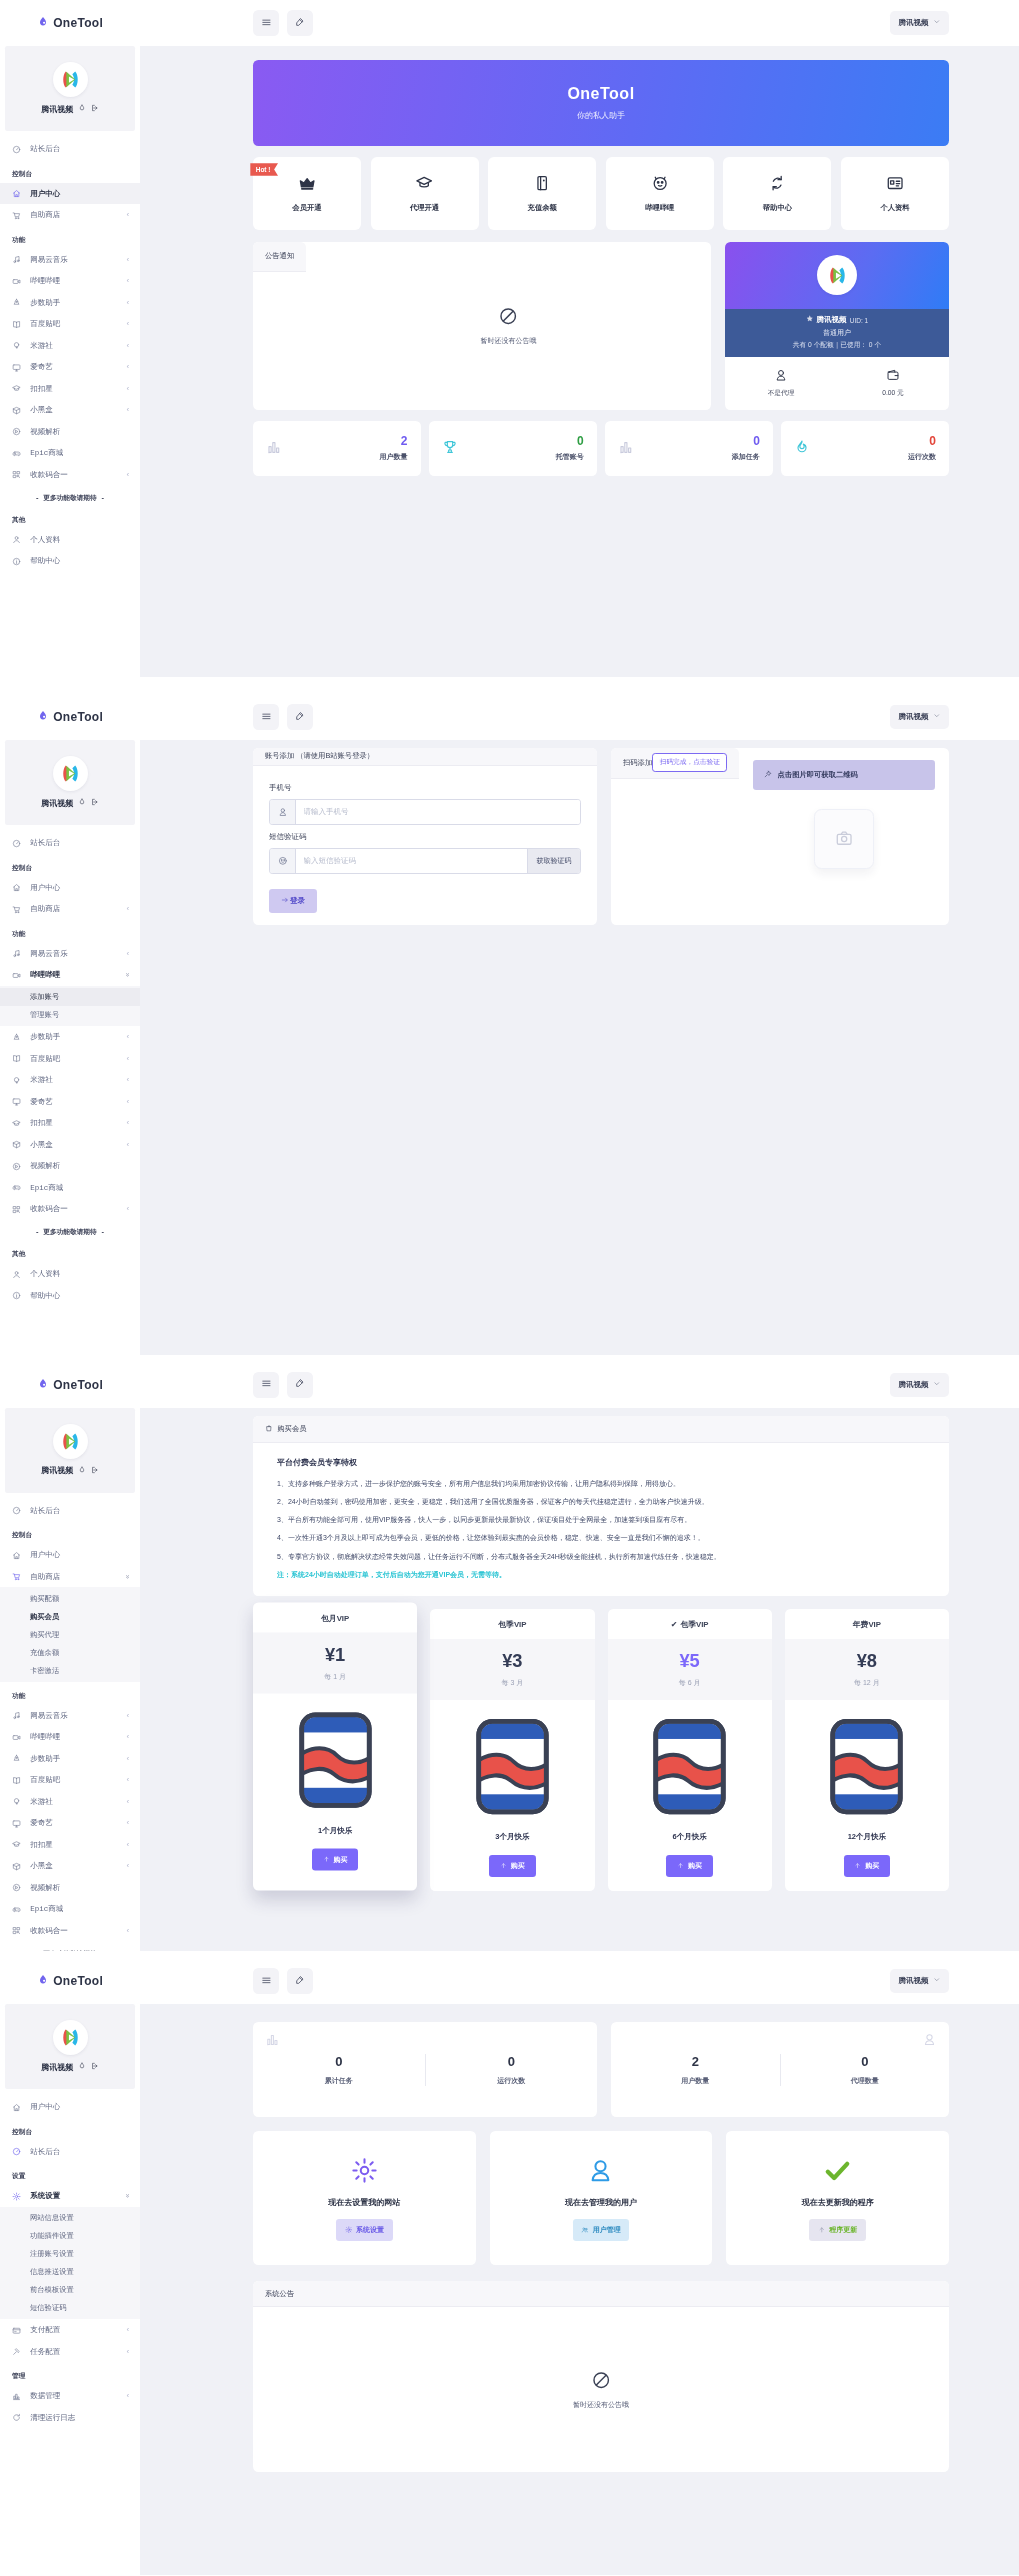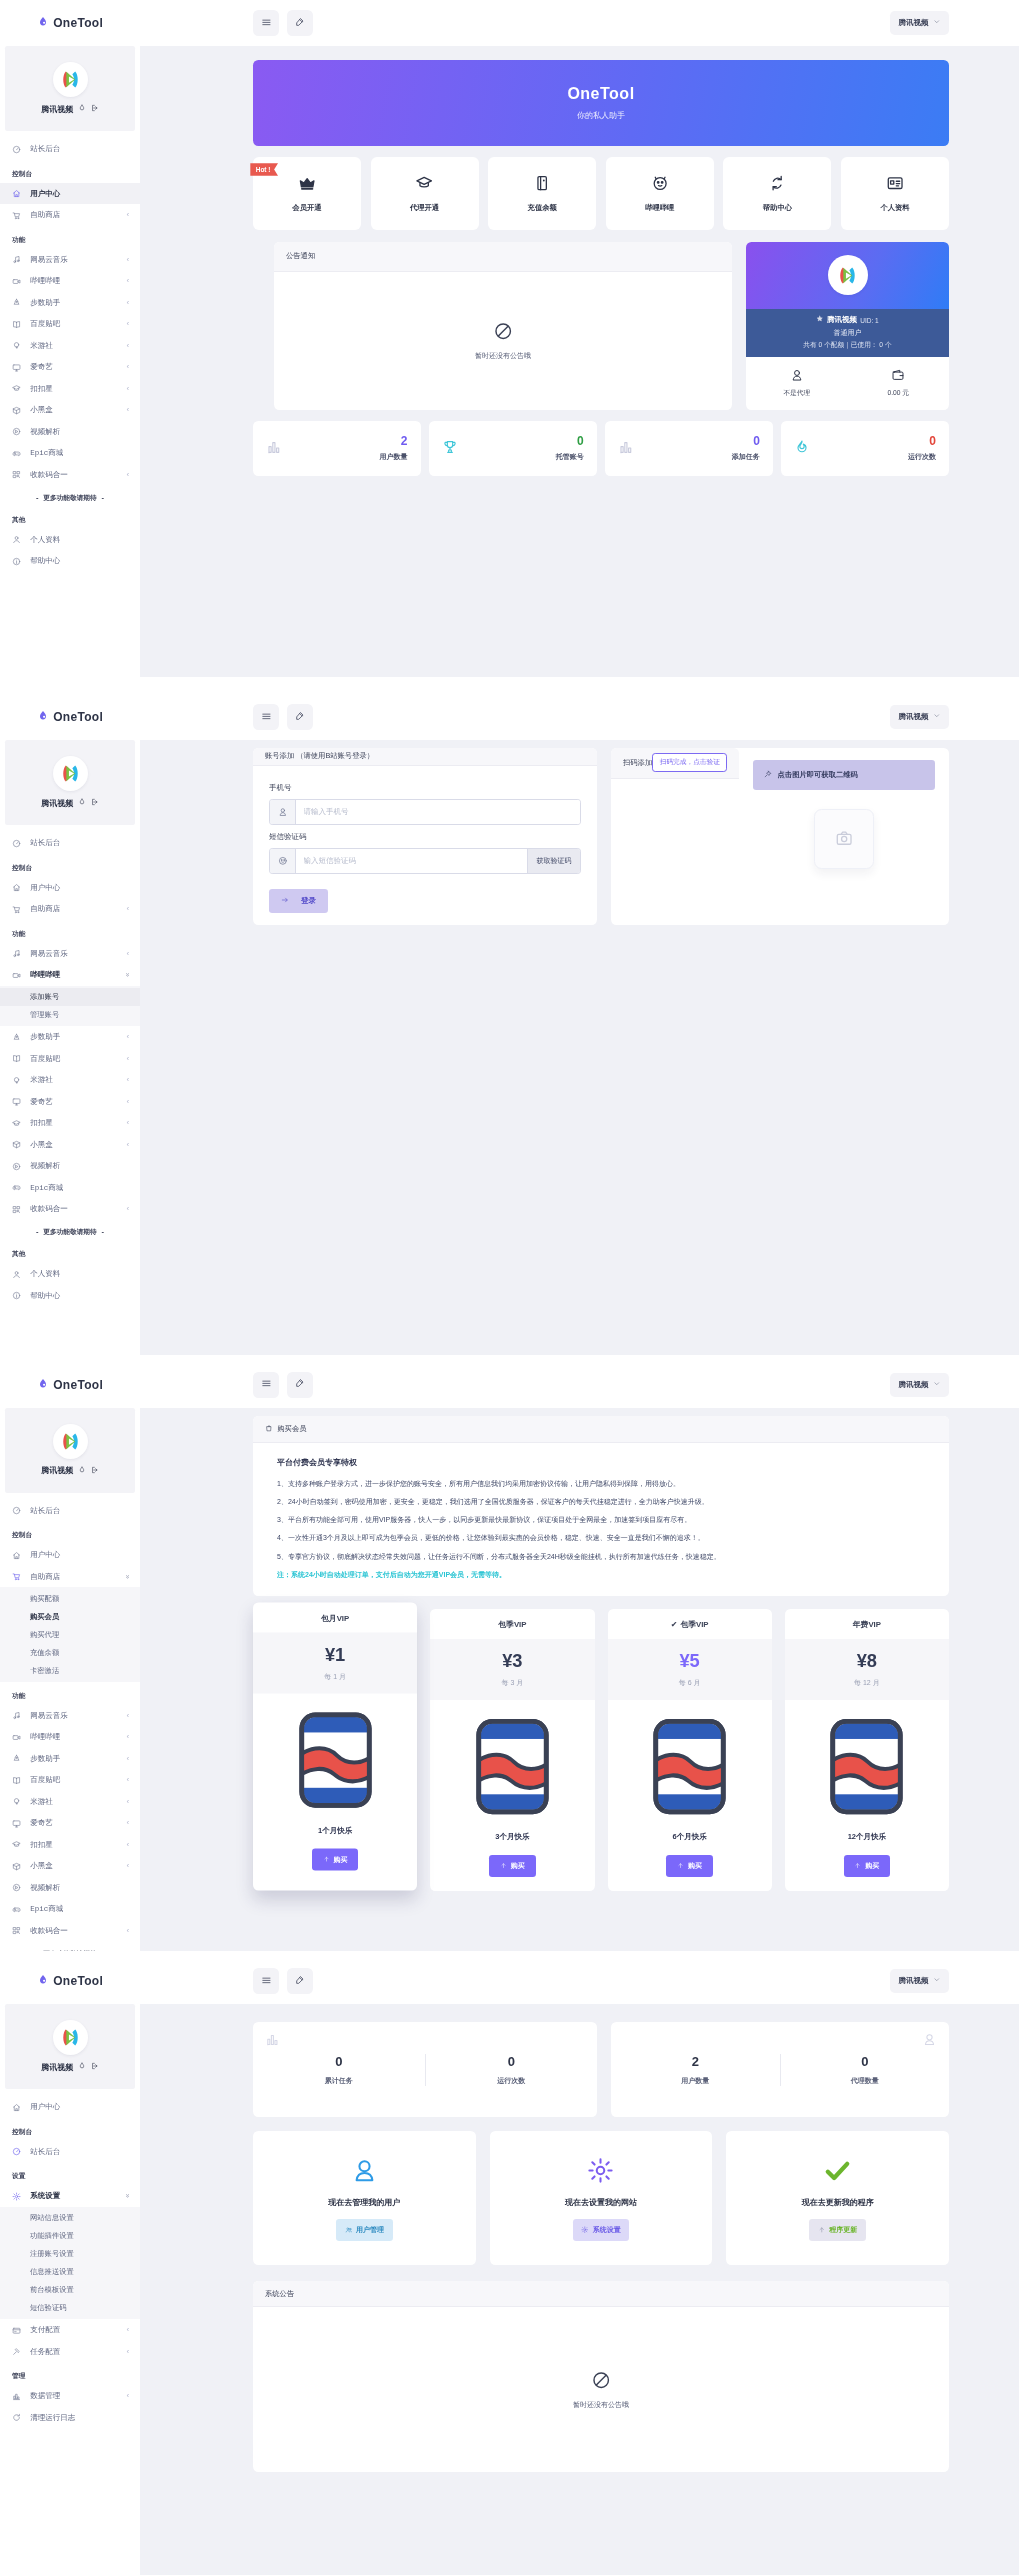--- a/index.html
+++ b/index.html
@@ -66,21 +66,21 @@
   .banner{height:86px;border-radius:5.4px;background:linear-gradient(100deg,#8a5af2 0%,#5f6af4 55%,#3b7cf4 100%);display:flex;flex-direction:column;align-items:center;justify-content:center;gap:6.5px;margin-bottom:10.8px;}
   .banner .bt{color:#fff;font-size:16px;font-weight:bold;letter-spacing:0.5px;}
   .banner .bs{color:rgba(255,255,255,.88);font-size:8px;}
   .quick{display:grid;grid-template-columns:repeat(6,1fr);gap:9.7px;margin-bottom:12px;}
   .q-card{position:relative;background:#fff;border-radius:6px;height:73px;display:flex;flex-direction:column;align-items:center;justify-content:center;gap:8.6px;cursor:pointer;}
   .q-card .qi{color:#2e3447;}
   .q-card .qi svg{width:18.3px;height:18.3px;}
   .q-card .ql{font-size:7.3px;font-weight:bold;color:#2e3447;}
   .hot{position:absolute;top:6.5px;left:-2.7px;background:#e8594f;color:#fff;font-size:6.5px;font-weight:bold;padding:2.7px 7.5px 2.7px 5.4px;clip-path:polygon(0 0,100% 0,86% 50%,100% 100%,0 100%);}
   .mid{display:flex;gap:14px;margin-bottom:10.8px;}
-  .notice-card{flex:0 0 458px;display:flex;flex-direction:column;height:168px;margin-left:21px;}
+  .notice-card{flex:0 0 458px;display:flex;flex-direction:row;height:168px;}
   .notice-card .card-head{height:30px;}
   .notice-card .empty{flex:1;}
   .profile-card{flex:1;height:168px;border-radius:5.4px;overflow:hidden;display:flex;flex-direction:column;background:#fff;}
   .pc-grad{height:67px;background:linear-gradient(115deg,#8a50ee 0%,#5b6cf2 60%,#2f7cf6 100%);display:flex;align-items:center;justify-content:center;}
   .pc-grad .brand-circle{width:40px;height:40px;}
   .pc-band{height:48px;background:#3d5a98;color:#fff;display:flex;flex-direction:column;align-items:center;justify-content:center;gap:3.2px;}
   .pc-band .l1{font-size:7.5px;font-weight:bold;display:flex;align-items:center;gap:3.2px;}
   .pc-band .l1 .i svg{width:7.5px;height:7.5px;color:#d7dcea;}
   .pc-band .uid{font-weight:normal;font-size:6.5px;color:#dfe4f2;}
   .pc-band .l2{font-size:7px;color:#e8ecf7;}
@@ -105,21 +105,21 @@
   .form-card{flex:0 0 344px;height:177px;display:flex;flex-direction:column;}
   .form-card .card-head,.qr-card .card-head{height:31px;border-radius:5.4px 5.4px 0 0;}
   .form-body{padding:12px 16px;}
   .f-label{font-size:7.5px;color:#3b4157;margin:5.4px 0 5.4px;}
   .igroup{display:flex;height:26px;border:0.5px solid #d9dbe8;border-radius:3.2px;overflow:hidden;margin-bottom:7.5px;background:#fff;}
   .iprefix{width:26px;background:#f3f4f8;border-right:0.5px solid #d9dbe8;display:flex;align-items:center;justify-content:center;color:#6a718d;}
   .iprefix svg{width:9.7px;height:9.7px;}
   .igroup input{flex:1;border:none;outline:none;padding:0 7.5px;font-size:7.5px;color:#3b4157;font-family:inherit;background:#fff;}
   .igroup input::placeholder{color:#b7bccd;}
   .isuffix{border:none;border-left:0.5px solid #d9dbe8;background:#e9eaf1;font-size:7px;color:#3f4664;padding:0 8.6px;cursor:pointer;font-family:inherit;}
-  .login-btn{margin-top:7.5px;border:none;border-radius:3.2px;background:#cfc9f1;color:#4f46c8;font-size:7.5px;font-weight:bold;padding:7px 12px;display:inline-flex;align-items:center;gap:12px;cursor:pointer;font-family:inherit;}
+  .login-btn{margin-top:7.5px;border:none;border-radius:3.2px;background:#cfc9f1;color:#4f46c8;font-size:7.5px;font-weight:bold;padding:7px 12px;display:inline-flex;align-items:center;gap:1px;cursor:pointer;font-family:inherit;}
   .login-btn svg{width:8px;height:8px;}
   .qr-card{flex:1;height:177px;display:flex;}
   .qr-card .card-head{justify-content:space-between;}
   .verify-btn{border:0.5px solid #7c6af2;color:#7c6af2;background:#fff;border-radius:3.2px;font-size:6.7px;padding:4.3px 6.5px;cursor:pointer;font-family:inherit;}
   .qr-body{flex:1;padding:12px 14px;display:flex;flex-direction:column;}
   .alert{background:#c8c4ea;border-radius:3.2px;min-height:30px;display:flex;align-items:center;gap:5.4px;padding:0 10.8px;font-size:7.3px;font-weight:bold;color:#333a5e;}
   .alert svg{width:8px;height:8px;}
   .qr-ph{margin:19.4px auto 0;width:60px;height:60px;border-radius:7.5px;background:#fbfbfd;border:0.5px solid #eef0f7;box-shadow:0 4.3px 9.7px rgba(30,30,70,.06);display:flex;align-items:center;justify-content:center;color:#c9ccda;cursor:pointer;}
   .qr-ph svg{width:18.3px;height:18.3px;}
 
@@ -1327,50 +1327,50 @@
                 <div class="bs-lab">用户数量</div>
               </div>
               <div class="bs-cell">
                 <div class="bs-val">0</div>
                 <div class="bs-lab">代理数量</div>
               </div>
             </div>
           </div>
         <div class="s4-actions">
             <div class="act-card">
+              <span class="act-icon" style="color: rgb(124, 92, 240);"><svg viewBox="0 0 24 24" fill="none" stroke="currentColor" stroke-width="1.7" stroke-linecap="round" stroke-linejoin="round">
+                  <circle cx="12" cy="12" r="3.1"></circle>
+                  <path d="M12 2.8v2.7M12 18.5v2.7M2.8 12h2.7M18.5 12h2.7M5.2 5.2l1.9 1.9M16.9 16.9l1.9 1.9M18.8 5.2l-1.9 1.9M7.1 16.9l-1.9 1.9"></path>
+                </svg></span>
+              <div class="act-title">现在去设置我的网站</div>
+              <button class="act-btn purple">
+                <span class="i"><svg viewBox="0 0 24 24" fill="none" stroke="currentColor" stroke-width="1.7" stroke-linecap="round" stroke-linejoin="round">
+                    <circle cx="12" cy="12" r="3.1"></circle>
+                    <path d="M12 2.8v2.7M12 18.5v2.7M2.8 12h2.7M18.5 12h2.7M5.2 5.2l1.9 1.9M16.9 16.9l1.9 1.9M18.8 5.2l-1.9 1.9M7.1 16.9l-1.9 1.9"></path>
+                  </svg></span>
+                <span>系统设置</span>
+              </button>
+            </div>
+            <div class="act-card">
               <span class="act-icon" style="color: rgb(46, 155, 230);"><svg viewBox="0 0 24 24" fill="none" stroke="currentColor" stroke-width="1.7" stroke-linecap="round" stroke-linejoin="round">
                   <circle cx="12" cy="8.5" r="4.2"></circle>
                   <path d="M5.5 20c.4-3.8 3-6 6.5-6s6.1 2.2 6.5 6z"></path>
                 </svg></span>
               <div class="act-title">现在去管理我的用户</div>
               <button class="act-btn blue">
                 <span class="i"><svg viewBox="0 0 24 24" fill="none" stroke="currentColor" stroke-width="1.7" stroke-linecap="round" stroke-linejoin="round">
                     <circle cx="9" cy="9" r="3"></circle>
                     <path d="M3.8 19c.8-2.9 2.9-4.4 5.2-4.4s4.4 1.5 5.2 4.4"></path>
                     <circle cx="16.6" cy="10" r="2.5"></circle>
                     <path d="M15.8 14.7c2.2.2 4 1.6 4.7 4.1"></path>
                   </svg></span>
                 <span>用户管理</span>
               </button>
             </div>
             <div class="act-card">
-              <span class="act-icon" style="color: rgb(124, 92, 240);"><svg viewBox="0 0 24 24" fill="none" stroke="currentColor" stroke-width="1.7" stroke-linecap="round" stroke-linejoin="round">
-                  <circle cx="12" cy="12" r="3.1"></circle>
-                  <path d="M12 2.8v2.7M12 18.5v2.7M2.8 12h2.7M18.5 12h2.7M5.2 5.2l1.9 1.9M16.9 16.9l1.9 1.9M18.8 5.2l-1.9 1.9M7.1 16.9l-1.9 1.9"></path>
-                </svg></span>
-              <div class="act-title">现在去设置我的网站</div>
-              <button class="act-btn purple">
-                <span class="i"><svg viewBox="0 0 24 24" fill="none" stroke="currentColor" stroke-width="1.7" stroke-linecap="round" stroke-linejoin="round">
-                    <circle cx="12" cy="12" r="3.1"></circle>
-                    <path d="M12 2.8v2.7M12 18.5v2.7M2.8 12h2.7M18.5 12h2.7M5.2 5.2l1.9 1.9M16.9 16.9l1.9 1.9M18.8 5.2l-1.9 1.9M7.1 16.9l-1.9 1.9"></path>
-                  </svg></span>
-                <span>系统设置</span>
-              </button>
-            </div>
-            <div class="act-card">
               <span class="act-icon" style="color: rgb(108, 181, 45);"><svg viewBox="0 0 24 24" fill="none" stroke="currentColor" stroke-width="1.7" stroke-linecap="round" stroke-linejoin="round">
                   <path d="M4 13l5.2 5.2L20 6.5" stroke-width="3.6"></path>
                 </svg></span>
               <div class="act-title">现在去更新我的程序</div>
               <button class="act-btn green">
                 <span class="i"><svg viewBox="0 0 24 24" fill="none" stroke="currentColor" stroke-width="1.7" stroke-linecap="round" stroke-linejoin="round">
                     <path d="M12 19V6M6.5 11.5L12 6l5.5 5.5"></path>
                   </svg></span>
                 <span>程序更新</span>
               </button>

